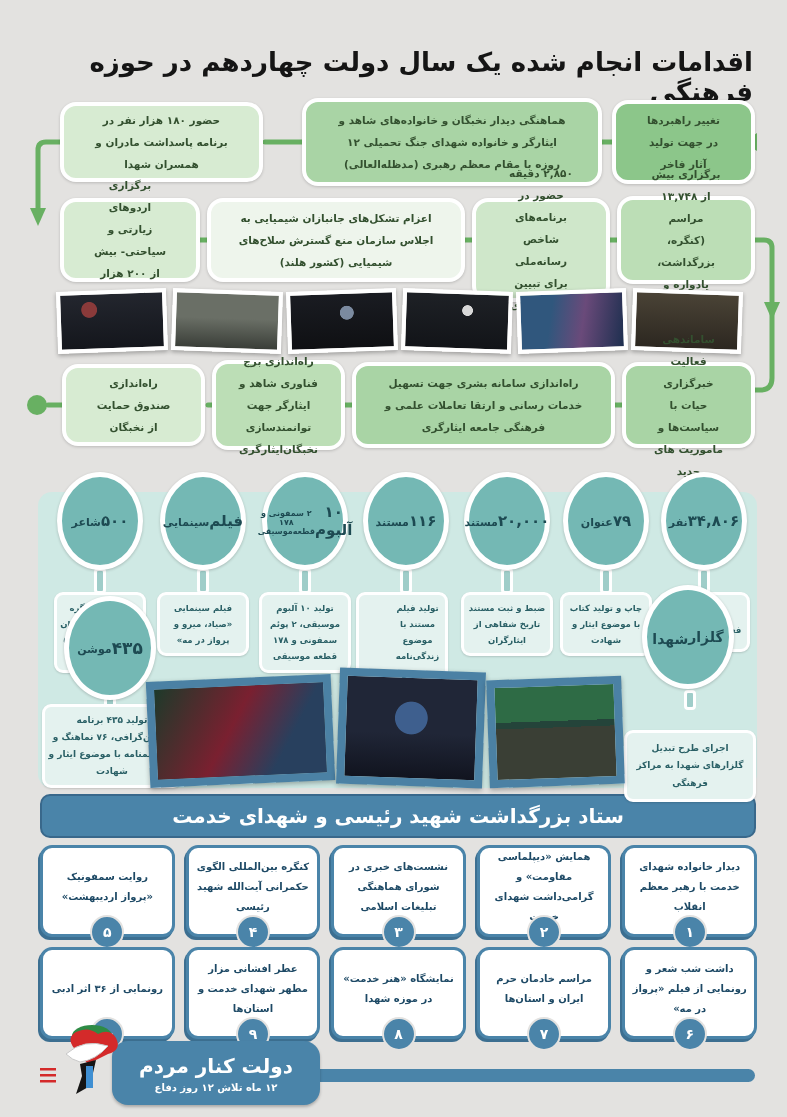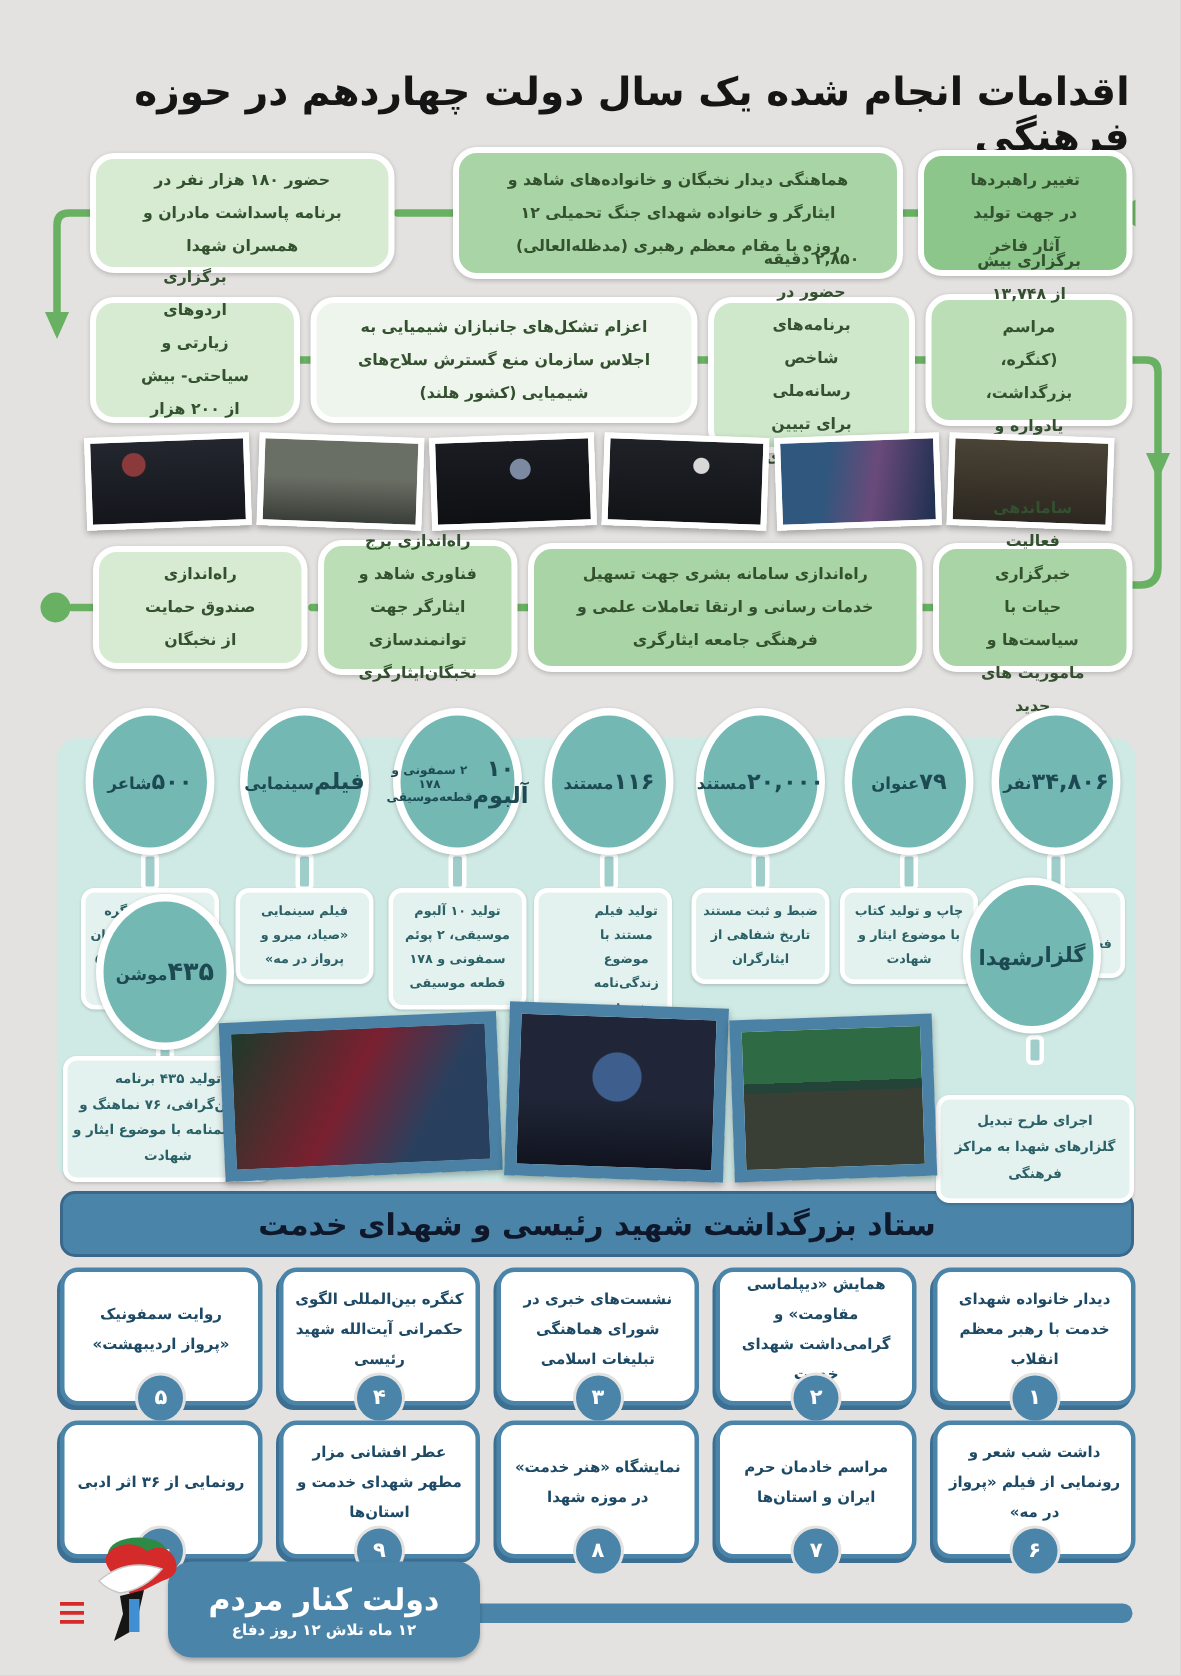--- a/index.html
+++ b/index.html
@@ -64,21 +64,21 @@
   
   .mphoto{z-index:3;border:8px solid #4b81a4;box-shadow:0 2px 5px rgba(0,0,0,.3);}
   .m1{left:148px;top:678px;width:185px;height:106px;transform:rotate(-2.5deg);
       background:linear-gradient(120deg,#1d3a2a,#7a2030 45%,#28405e 75%),linear-gradient(#000,#000);}
   .m2{left:338px;top:670px;width:146px;height:116px;transform:rotate(2deg);
       background:radial-gradient(circle at 50% 40%,#3e5f8e 0 18%,transparent 19%),linear-gradient(180deg,#202637 0 55%,#11141f);}
   .m3{left:488px;top:678px;width:135px;height:108px;transform:rotate(-2deg);
       background:linear-gradient(180deg,#2e6b45 0 38%,#24443a 38% 45%,#3a3f35 45% 100%);}
   
   .banner{left:40px;top:794px;width:716px;height:44px;background:#4a84a9;border:2px solid #39688b;border-radius:10px;
-          z-index:2;display:flex;align-items:center;justify-content:center;color:#0f172a;font-size:20px;font-weight:900;letter-spacing:-1px;}
+          z-index:2;display:flex;align-items:center;justify-content:center;color:#ffffff;font-size:20px;font-weight:900;letter-spacing:-1px;}
   
   .cardrow{left:40px;width:717px;height:92px;display:flex;gap:11px;z-index:2;}
   .rowA{top:845px;} .rowB{top:947px;}
   .card{position:relative;flex:1;background:#fff;border:3px solid #4a84a9;border-radius:12px;
         box-shadow:-2px 3px 0 #3c6f91;display:flex;align-items:center;justify-content:center;text-align:center;
         font-size:10px;font-weight:bold;color:#1d4965;line-height:2;padding:4px 7px 12px;box-sizing:border-box;}
   .num{position:absolute;bottom:-15px;right:50%;transform:translateX(50%);width:30px;height:30px;border-radius:50%;
        background:#4a84a9;border:2px solid #e3e2e0;color:#fff;font-size:14px;font-weight:900;
        display:flex;align-items:center;justify-content:center;}
   

